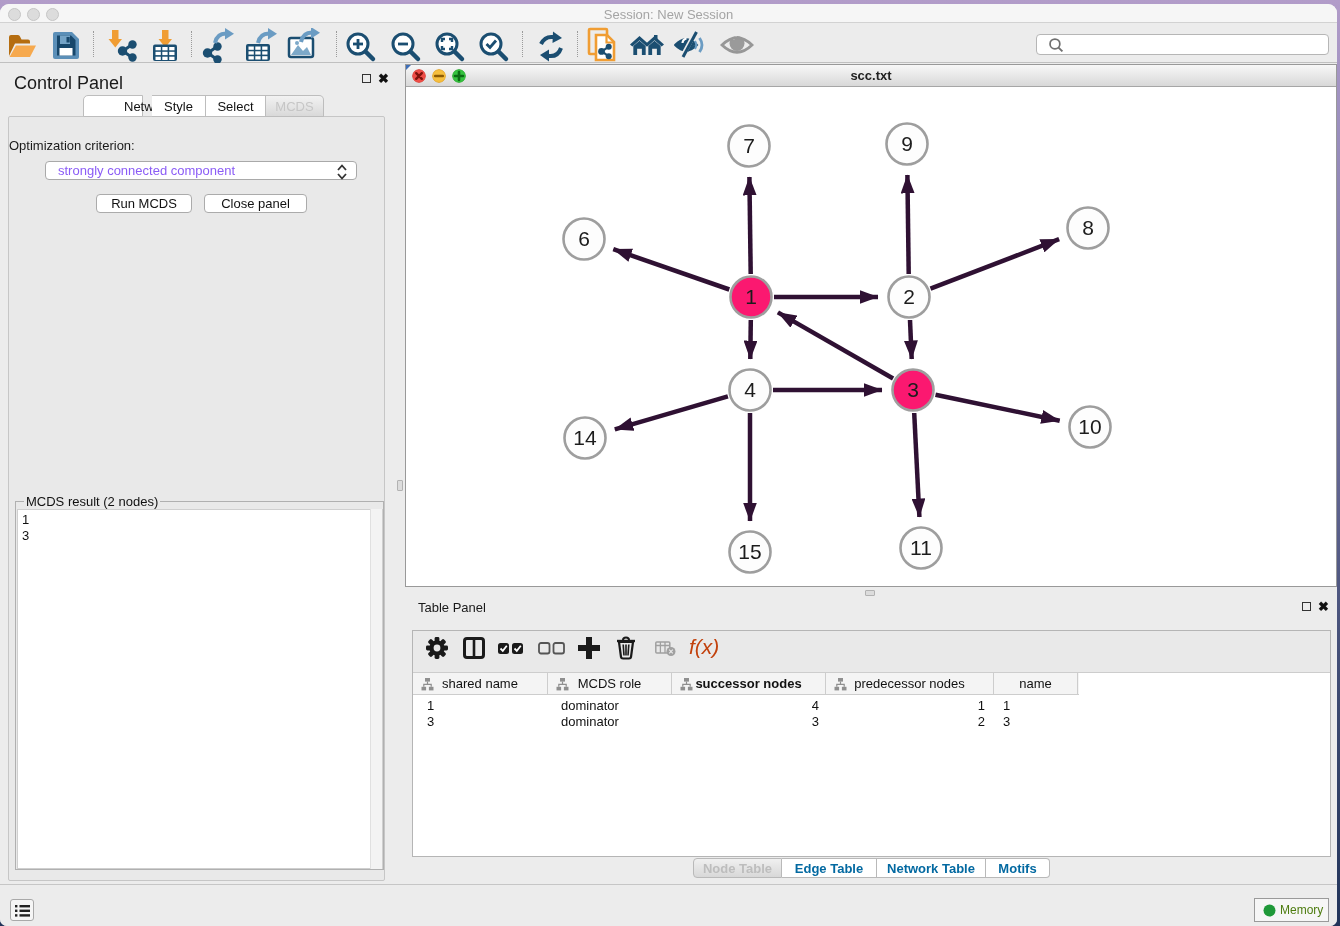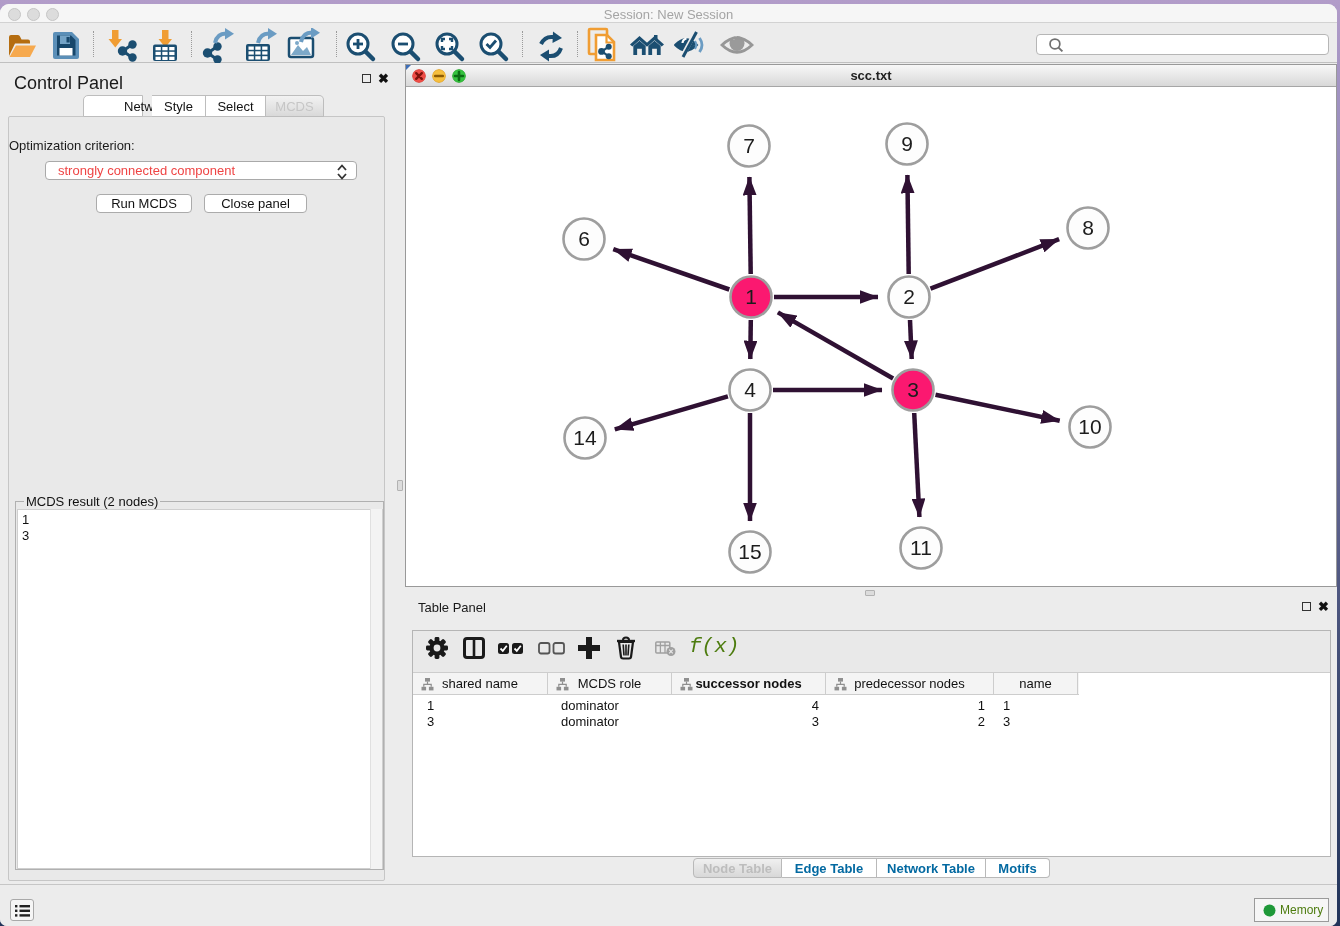--- a/index.html
+++ b/index.html
@@ -16,21 +16,21 @@
 .ticn { position:absolute; top:3px; }
 #search { position:absolute; left:1036px; top:11px; width:293px; height:21px; background:#fff; border:1px solid #b6b6b6; border-radius:4px; }
 
 #cpanel { position:absolute; left:0; top:59px; width:392px; height:821px; background:#ececec; }
 #cptitle { position:absolute; left:14px; top:10px; font-size:18px; color:#1a1a1a; }
 .flbtn { position:absolute; top:11px; width:9px; height:9px; border:1.5px solid #333; }
 .xbtn { position:absolute; top:8px; font-size:13px; font-weight:bold; color:#111; }
 #tabbox { position:absolute; left:8px; top:53px; width:377px; height:765px; background:#e9e9e9; border:1px solid #c6c6c6; border-radius:2px; }
 .tab { position:absolute; top:-22px; height:22px; background:#fff; border:1px solid #bdbdbd; font-size:13px; color:#111; text-align:center; line-height:21px; }
 #optlabel { position:absolute; left:0; top:21px; width:100%; font-size:13px; color:#1a1a1a; }
-#combo { position:absolute; left:36px; top:44px; width:312px; height:19px; background:#fff; border:1px solid #a9a9a9; border-radius:4px; font-size:13px; color:#ef4444; line-height:18px; padding-left:12px; }
+#combo { position:absolute; left:36px; top:44px; width:312px; height:19px; background:#fff; border:1px solid #a9a9a9; border-radius:4px; font-size:13px; color:#8b5cf6; line-height:18px; padding-left:12px; }
 .btn { position:absolute; top:77px; height:19px; background:#fff; border:1px solid #ababab; border-radius:4px; font-size:13px; color:#111; text-align:center; line-height:18px; }
 #fieldset { position:absolute; left:6px; top:384px; width:369px; height:369px; border:1px solid #b0b0b0; }
 #fslegend { position:absolute; left:8px; top:-8px; background:#e9e9e9; font-size:13px; color:#111; padding:0 2px; }
 #fstext { position:absolute; left:1px; top:7px; width:366px; height:360px; background:#fff; border:1px solid #cfcfcf; font-size:13px; color:#111; line-height:16px; padding:2px 0 0 4px; }
 #fsscroll { position:absolute; right:1px; top:7px; width:12px; height:360px; background:#f3f3f3; border-left:1px solid #e0e0e0; }
 
 #netframe { position:absolute; left:405px; top:60px; width:932px; height:523px; border:1px solid #999; background:#fff; }
 #nettitle { position:absolute; left:0; top:0; width:100%; height:22px; background:linear-gradient(180deg,#f8f8f8,#d8d8d8); border-bottom:1px solid #a6a6a6; }
 #nettitle span { display:block; text-align:center; font-size:13px; font-weight:bold; color:#222; line-height:22px; }
 .light { position:absolute; top:4px; width:14px; height:14px; border-radius:50%; }
@@ -357,21 +357,21 @@
             <line x1="13.8" y1="8.5" x2="13" y2="19.5" stroke="#1a1a1a" stroke-width="1.6"></line>
           </svg>
           <svg style="position:absolute;left:242px;top:9px;" width="22" height="17" viewBox="0 0 22 17">
             <rect x="0.8" y="2" width="14" height="11" rx="1" fill="none" stroke="#a0a0a0" stroke-width="1.5"></rect>
             <line x1="0.8" y1="5.5" x2="14.8" y2="5.5" stroke="#a0a0a0" stroke-width="1.5"></line>
             <line x1="5.4" y1="2" x2="5.4" y2="13" stroke="#a0a0a0" stroke-width="1.3"></line>
             <line x1="10" y1="2" x2="10" y2="13" stroke="#a0a0a0" stroke-width="1.3"></line>
             <circle cx="16" cy="11.5" r="4.5" fill="#a0a0a0"></circle>
             <path d="M14.2,9.7 L17.8,13.3 M17.8,9.7 L14.2,13.3" stroke="#e9e9e9" stroke-width="1.2"></path>
           </svg>
-          <div style="position:absolute;left:276px;top:4px;font-family:Liberation Mono, monospace;font-style:italic;font-size:21px;color:#4d7c0f;text-align:right;">f(x)</div>
+          <div style="position:absolute;left:276px;top:4px;font-family:Liberation Sans, sans-serif;font-style:italic;font-size:21px;color:#c2410c;text-align:right;">f(x)</div>
         </div>
       <div id="thead">
           <div style="position:absolute;left:0;top:0;width:666px;height:22px;background:#f4f4f4;border-bottom:1px solid #cdcdcd;"></div>
           <div class="hcol" style="left:0px;width:135px;">shared name</div>
           <svg style="position:absolute;left:8px;top:5px;" width="13" height="13" viewBox="0 0 13 13">
             <g fill="#8f8f8f">
               <rect x="4" y="0" width="5" height="3.6"></rect>
               <rect x="0.5" y="8.8" width="4.6" height="3.6"></rect>
               <rect x="7.9" y="8.8" width="4.6" height="3.6"></rect>
               <path d="M6.5,3.6 L6.5,6.4 M2.8,8.8 L2.8,6.4 L10.2,6.4 L10.2,8.8" fill="none" stroke="#8f8f8f" stroke-width="1.2"></path>

